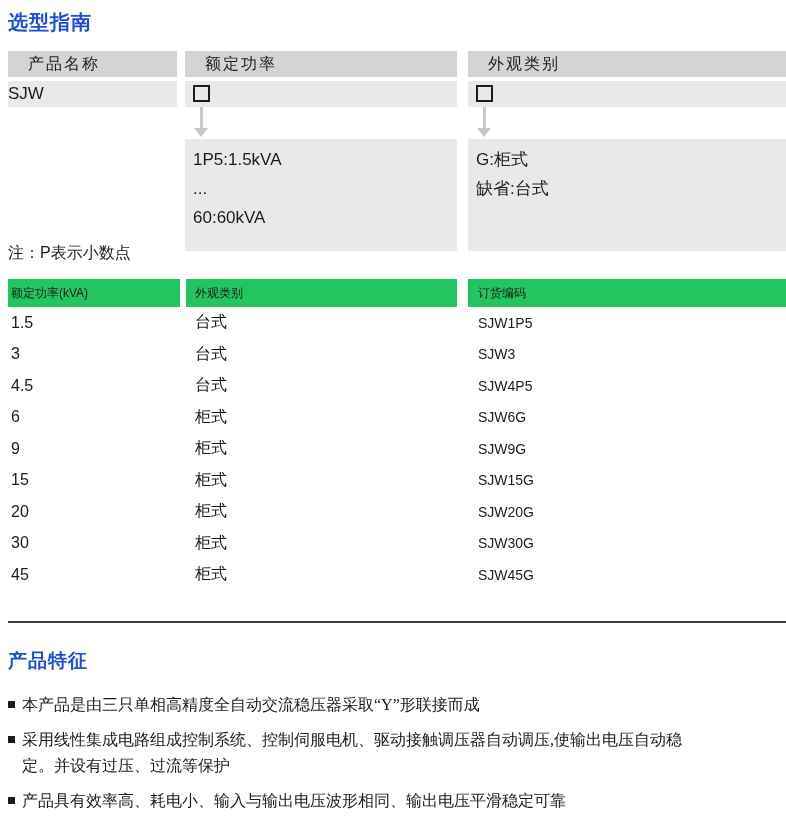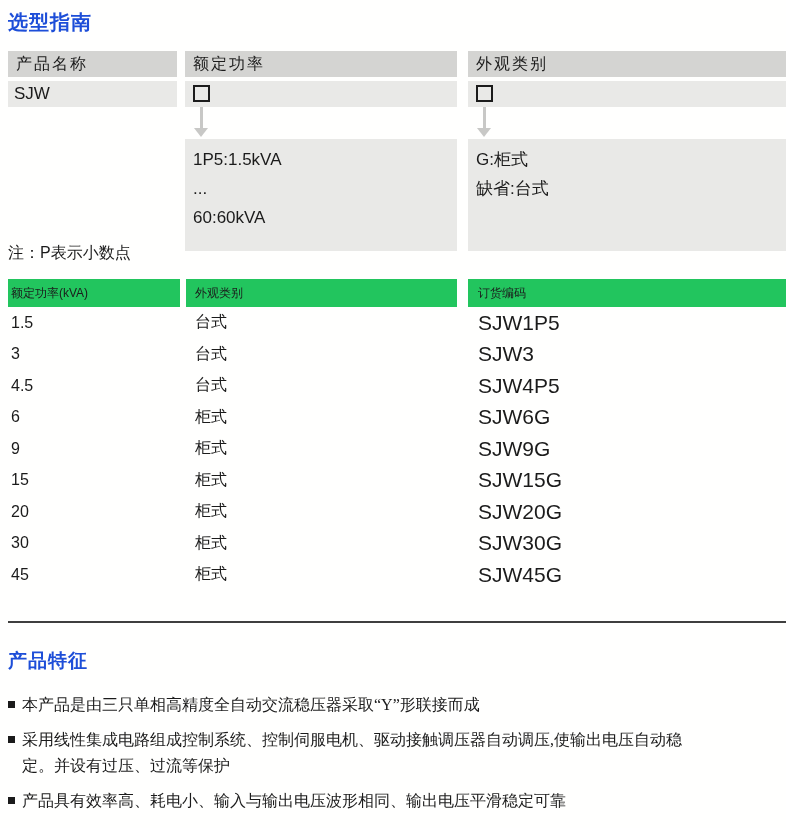--- a/index.html
+++ b/index.html
@@ -18,30 +18,30 @@
     letter-spacing: 1px;
   }
   #title1 { top: 9px; }
   #title2 { top: 648px; font-size: 19px; }
 
   
   .sel-head {
     position: absolute; top: 51px; height: 26px;
     background: #d4d4d2; line-height: 26px;
     font-size: 16px; letter-spacing: 2px;
-    padding-left: 8px; box-sizing: border-box;
+    padding-left: 20px; box-sizing: border-box;
   }
   .sel-val {
     position: absolute; top: 81px; height: 26px;
     background: #e9e9e7; box-sizing: border-box;
   }
   #sel-h1, #sel-v1 { left: 8px;   width: 169px; }
   #sel-h2, #sel-v2 { left: 185px; width: 272px; }
   #sel-h3, #sel-v3 { left: 468px; width: 318px; }
-  #sel-v1 { line-height: 26px; font-size: 17px; padding-left: 6px; }
+  #sel-v1 { line-height: 26px; font-size: 17px; }
 
   .cb {
     display: inline-block; width: 17px; height: 17px;
     border: 2px solid #1b1b1b; box-sizing: border-box;
     margin: 4px 0 0 8px; background: transparent;
   }
 
   .arrow-stem { position: absolute; top: 107px; height: 22px; width: 3px; background: #c8c8c6; }
   .arrow-head {
     position: absolute; top: 128px; width: 0; height: 0;
@@ -72,21 +72,21 @@
   #order-table th { padding: 0; font-weight: normal; text-align: left; }
   #order-table th .hbar {
     background: #22c55e; height: 28px; line-height: 28px; font-size: 12px;
   }
   #order-table th.c1 .hbar { margin-right: 6px;  padding-left: 3px; }
   #order-table th.c2 .hbar { margin-right: 11px; padding-left: 9px; }
   #order-table th.c3 .hbar { margin-right: 0;    padding-left: 10px; }
   #order-table td { height: 31.5px; font-size: 16px; vertical-align: middle; padding: 0; }
   #order-table td:nth-child(1) { padding-left: 3px; }
   #order-table td:nth-child(2) { padding-left: 9px; }
-  #order-table td:nth-child(3) { padding-left: 10px; font-size: 21px; }
+  #order-table td:nth-child(3) { padding-left: 10px; font-size: 14px; }
   #table-rule { position: absolute; left: 8px; top: 621px; width: 778px; height: 2px; background: #3f3f3f; }
 
   
   #features { position: absolute; left: 8px; top: 692px; width: 776px; font-family: Liberation Serif, serif; }
   .feat {
     position: relative; padding-left: 14px; margin: 0 0 9px 0;
     font-size: 16px; line-height: 26px;
   }
   .feat .ftext { display: block; max-width: 662px; }
   .feat .sq {

